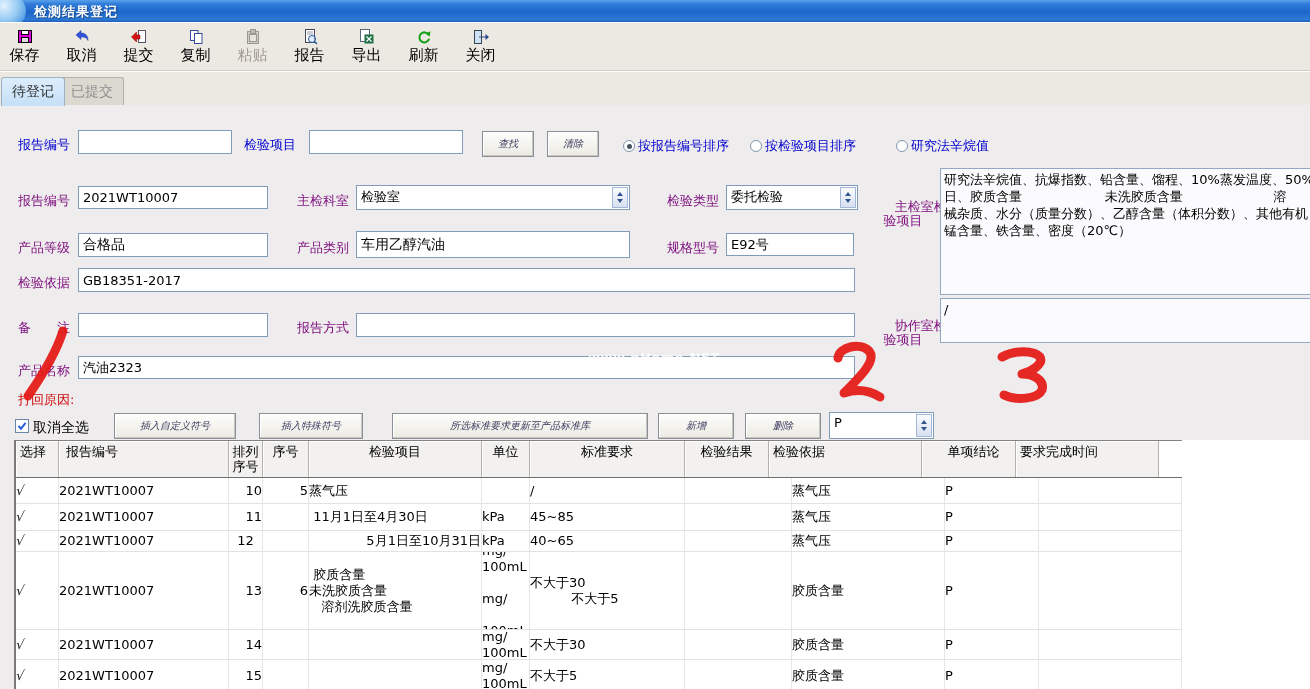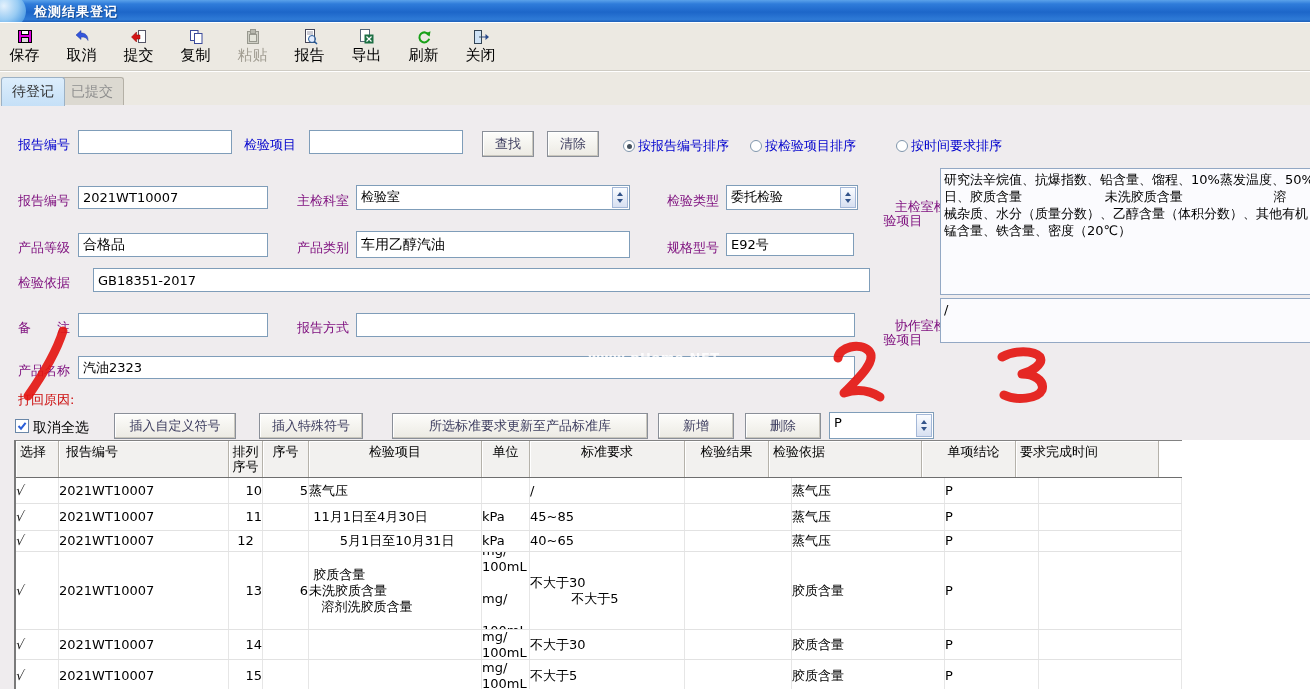--- a/index.html
+++ b/index.html
@@ -58,22 +58,22 @@
   }
   .inp.big { font-size:14px; }
   .ta {
     position:absolute; background:#FBFBFE; border:1px solid #93a8c4; font-size:13px;
     padding:2px 3px; font-family:"DejaVu Sans","Liberation Sans",sans-serif; color:#000;
     resize:none; overflow:hidden; white-space:pre-wrap; line-height:17px;
   }
   .btn {
     position:absolute; background:linear-gradient(#fdfdfb,#eceae3); border:1px solid #8a8f98;
     box-shadow:inset -1px -1px 0 #c9c6bd, inset 1px 1px 0 #fff;
-    font-size:13px; color:#3c3c5e; display:flex; align-items:center; justify-content:center;
-    font-family:"DejaVu Sans","Liberation Sans",sans-serif; white-space:nowrap; cursor:default;
+    font-size:10px; color:#3c3c5e; display:flex; align-items:center; justify-content:center;
+    font-family:"DejaVu Sans","Liberation Sans",sans-serif; white-space:nowrap; cursor:default;font-style:italic;
   }
   .combo {
     position:absolute; background:#fff; border:1px solid #7F9DB9; display:flex; align-items:stretch;
   }
   .combo .cval { flex:1; font-size:13px; padding:2px 0 0 4px; overflow:hidden; white-space:nowrap; }
   .combo .spin {
     width:16px; margin:1px; border:1px solid #a3b7d7; background:linear-gradient(#fafcff,#d7e0f1);
     display:flex; flex-direction:column; align-items:center; justify-content:center; gap:3px;
   }
   .tri-up { width:0; height:0; border-left:3px solid transparent; border-right:3px solid transparent; border-bottom:4px solid #33548a; }
@@ -222,21 +222,21 @@
         <span class="radio" style="left: 623px; top: 32px;">
           <span class="rdot sel"></span>
           <span class="lbl-blue">按报告编号排序</span>
         </span>
         <span class="radio" style="left: 750px; top: 32px;">
           <span class="rdot"></span>
           <span class="lbl-blue">按检验项目排序</span>
         </span>
         <span class="radio" style="left: 896px; top: 32px;">
           <span class="rdot"></span>
-          <span class="lbl-blue">按时间要求排序</span>
+          <span class="lbl-blue">研究法辛烷值</span>
         </span>
       </div>
 
     <span class="abs lbl-purple" style="left:18px; top:87px">报告编号</span>
     <input class="inp" style="left: 78px; top: 81px; width: 190px; height: 23px;" value="2021WT10007">
     <span class="abs lbl-purple" style="left:297px; top:87px">主检科室</span>
     <div class="combo" style="left:356px; top:80px; width:274px; height:25px">
       <span class="cval">检验室</span>
       <span class="spin">
           <span class="tri-up"></span>
@@ -260,21 +260,21 @@
 锰含量、铁含量、密度（20℃）</textarea>
 
     <span class="abs lbl-purple" style="left:18px; top:134px">产品等级</span>
     <input class="inp big" style="left: 78px; top: 128px; width: 190px; height: 24px;" value="合格品">
     <span class="abs lbl-purple" style="left:297px; top:134px">产品类别</span>
     <input class="inp big" style="left: 356px; top: 126px; width: 274px; height: 27px;" value="车用乙醇汽油">
     <span class="abs lbl-purple" style="left:667px; top:134px">规格型号</span>
     <input class="inp" style="left: 726px; top: 128px; width: 128px; height: 23px;" value="E92号">
 
     <span class="abs lbl-purple" style="left:18px; top:169px">检验依据</span>
-    <input class="inp" style="left: 93px; top: 163px; width: 777px; height: 24px;" value="GB18351-2017">
+    <input class="inp" style="left: 78px; top: 163px; width: 777px; height: 24px;" value="GB18351-2017">
 
     <span class="abs lbl-purple" style="left:18px; top:214px">备　　注</span>
     <input class="inp" style="left: 78px; top: 208px; width: 190px; height: 24px;" value="">
     <span class="abs lbl-purple" style="left:297px; top:214px">报告方式</span>
     <input class="inp" style="left: 356px; top: 208px; width: 499px; height: 24px;" value="">
     <div class="abs lbl-purple twoline" style="left:870px; top:200px; width:66px">
       <span>协作室检</span><br><span>验项目</span>
     </div>
     <textarea class="ta" style="left: 940px; top: 193px; width: 490px; height: 45px;">/</textarea>
 
@@ -394,21 +394,21 @@
             </div>
             <div class="td" style="width: 170px; justify-content: flex-start;">
               <span class="cellv">2021WT10007</span>
             </div>
             <div class="td" style="width: 34px; justify-content: center;">
               <span class="cellv">12</span>
             </div>
             <div class="td" style="width: 46px; justify-content: flex-end;">
               <span class="cellv"></span>
             </div>
-            <div class="td" style="width: 173px; justify-content: center;">
+            <div class="td" style="width: 173px; justify-content: flex-end;">
               <span class="cellv"> 5月1日至10月31日</span>
             </div>
             <div class="td" style="width: 48px; justify-content: flex-start;">
               <span class="cellv">kPa</span>
             </div>
             <div class="td" style="width: 155px; justify-content: flex-start;">
               <span class="cellv">40~65</span>
             </div>
             <div class="td" style="width: 107px; padding: 0px; justify-content: flex-start;">
               <span class="cellv"></span>

